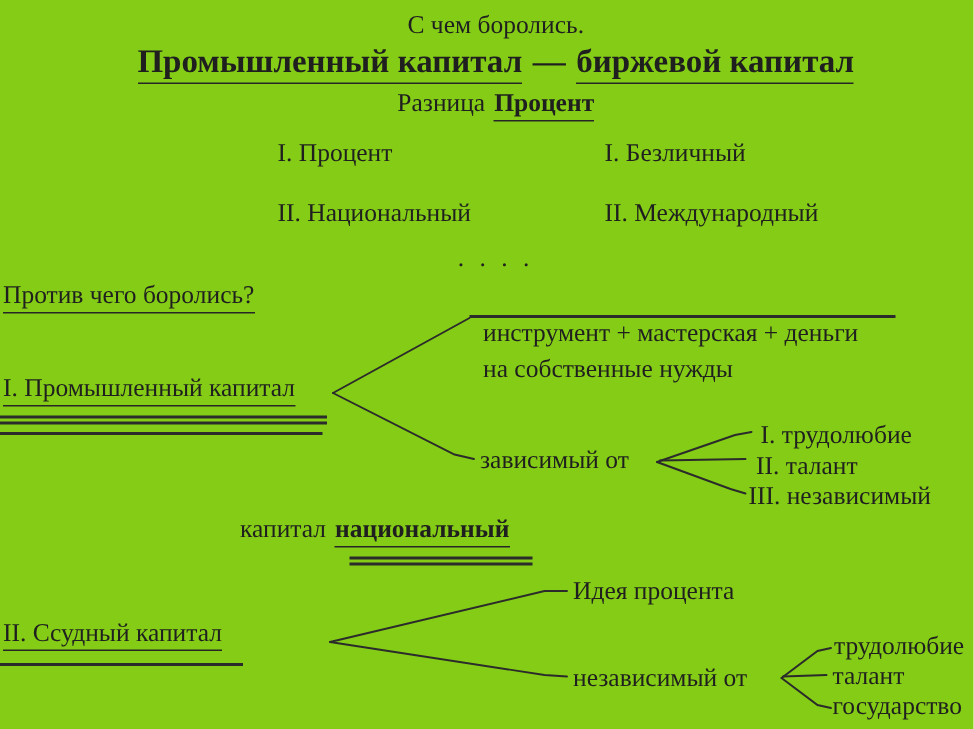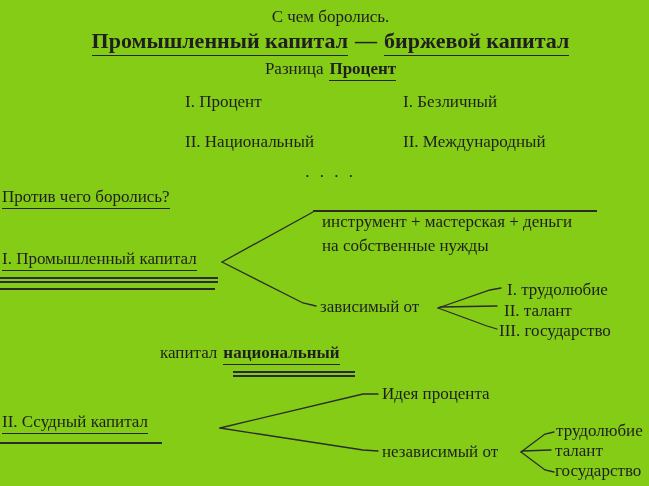--- a/index.html
+++ b/index.html
@@ -66,21 +66,21 @@
   <div class="hline" style="left:0; top:281px; width:218px"></div>
   <div class="hline" style="left:0; top:288px; width:215px"></div>
 
   <div class="hline" style="left:313px; top:210px; width:284px"></div>
   <div class="t" style="left:322px; top:212px">инструмент + мастерская + деньги</div>
   <div class="t" style="left:322px; top:236px">на собственные нужды</div>
 
   <div class="t" style="left:320px; top:297px">зависимый от</div>
   <div class="t" style="left:507px; top:280px">I. трудолюбие</div>
   <div class="t" style="left:504px; top:301px">II. талант</div>
-  <div class="t" style="left:499px; top:321px">III. государство</div>
+  <div class="t" style="left:499px; top:321px">III. независимый</div>
 
   <div class="t" style="left:160px; top:343px">
     <span class="sp">капитал</span><span class="b u">национальный</span>
   </div>
   <div class="hline" style="left:233px; top:371px; width:122px"></div>
   <div class="hline" style="left:233px; top:375px; width:122px"></div>
 
   <div class="t" style="left:2px; top:412px">
     <span class="u">II. Ссудный капитал</span>
   </div>

